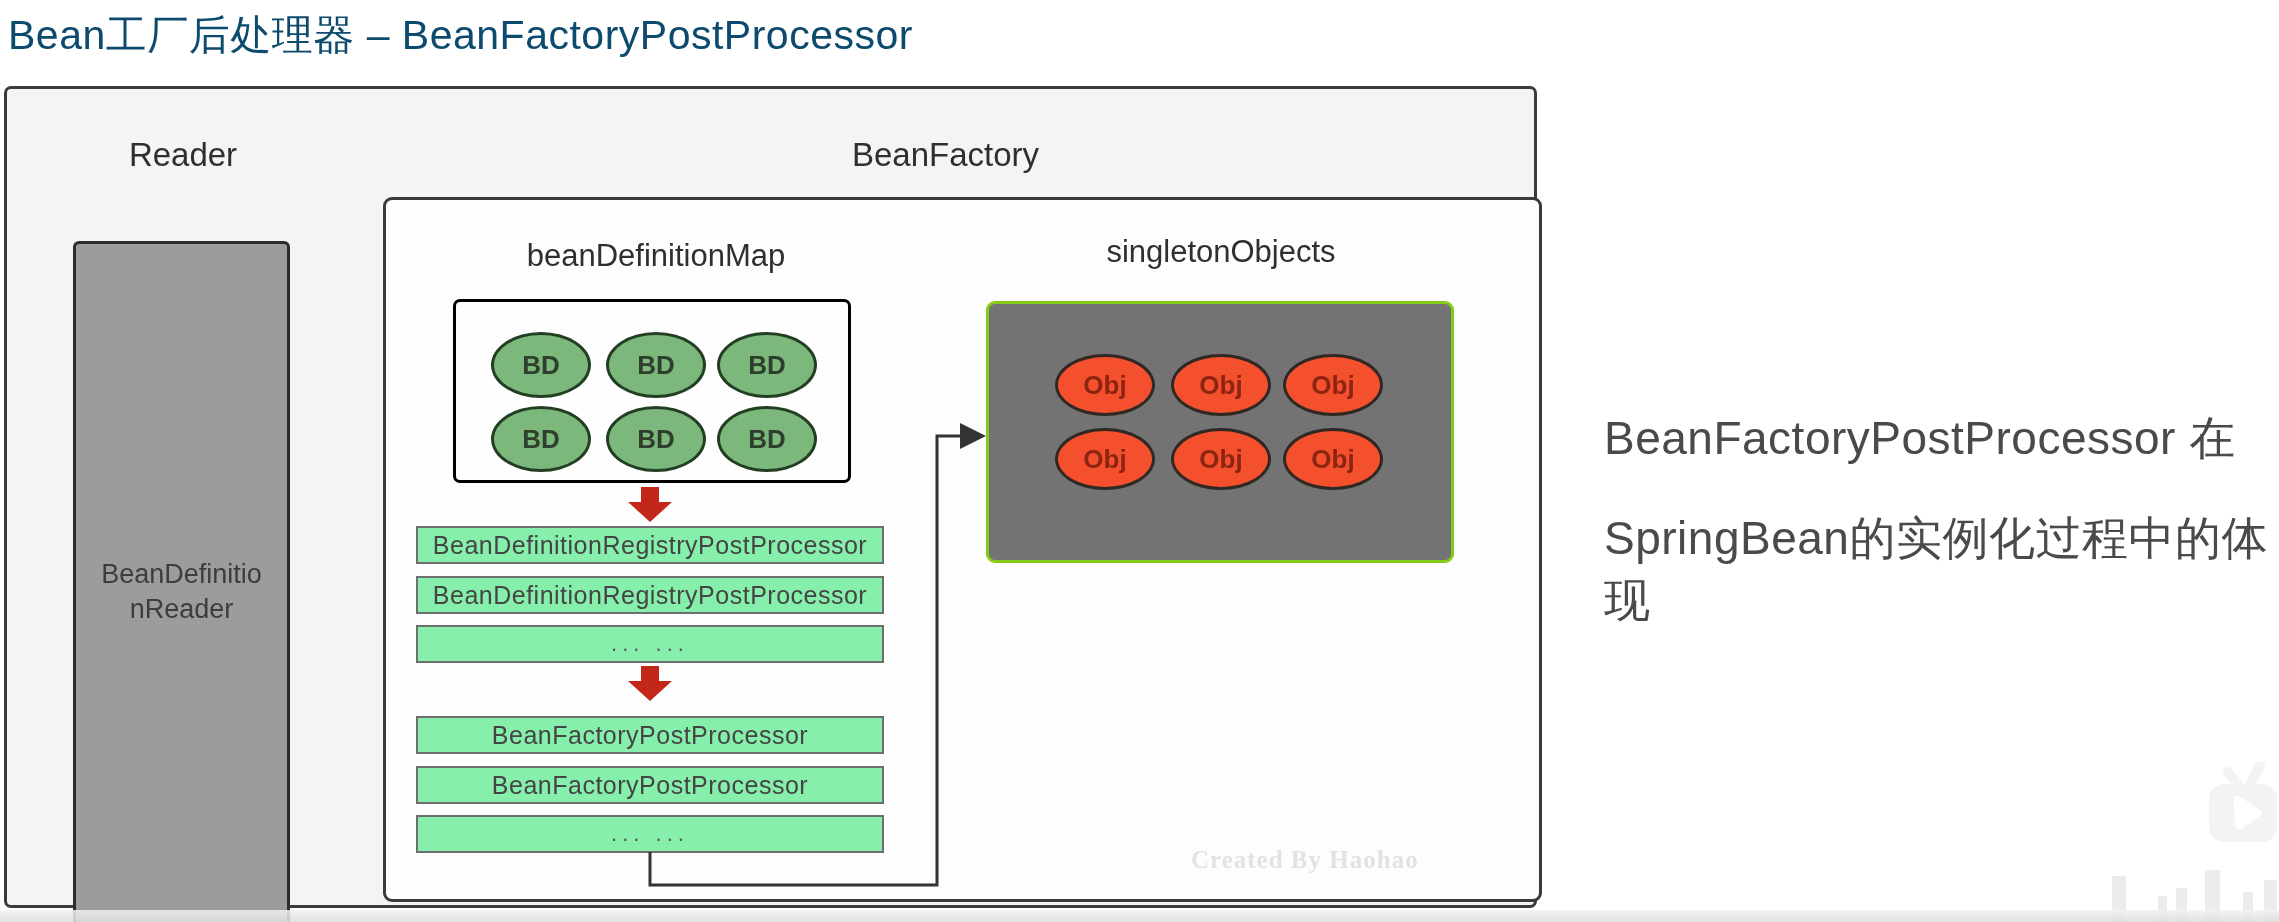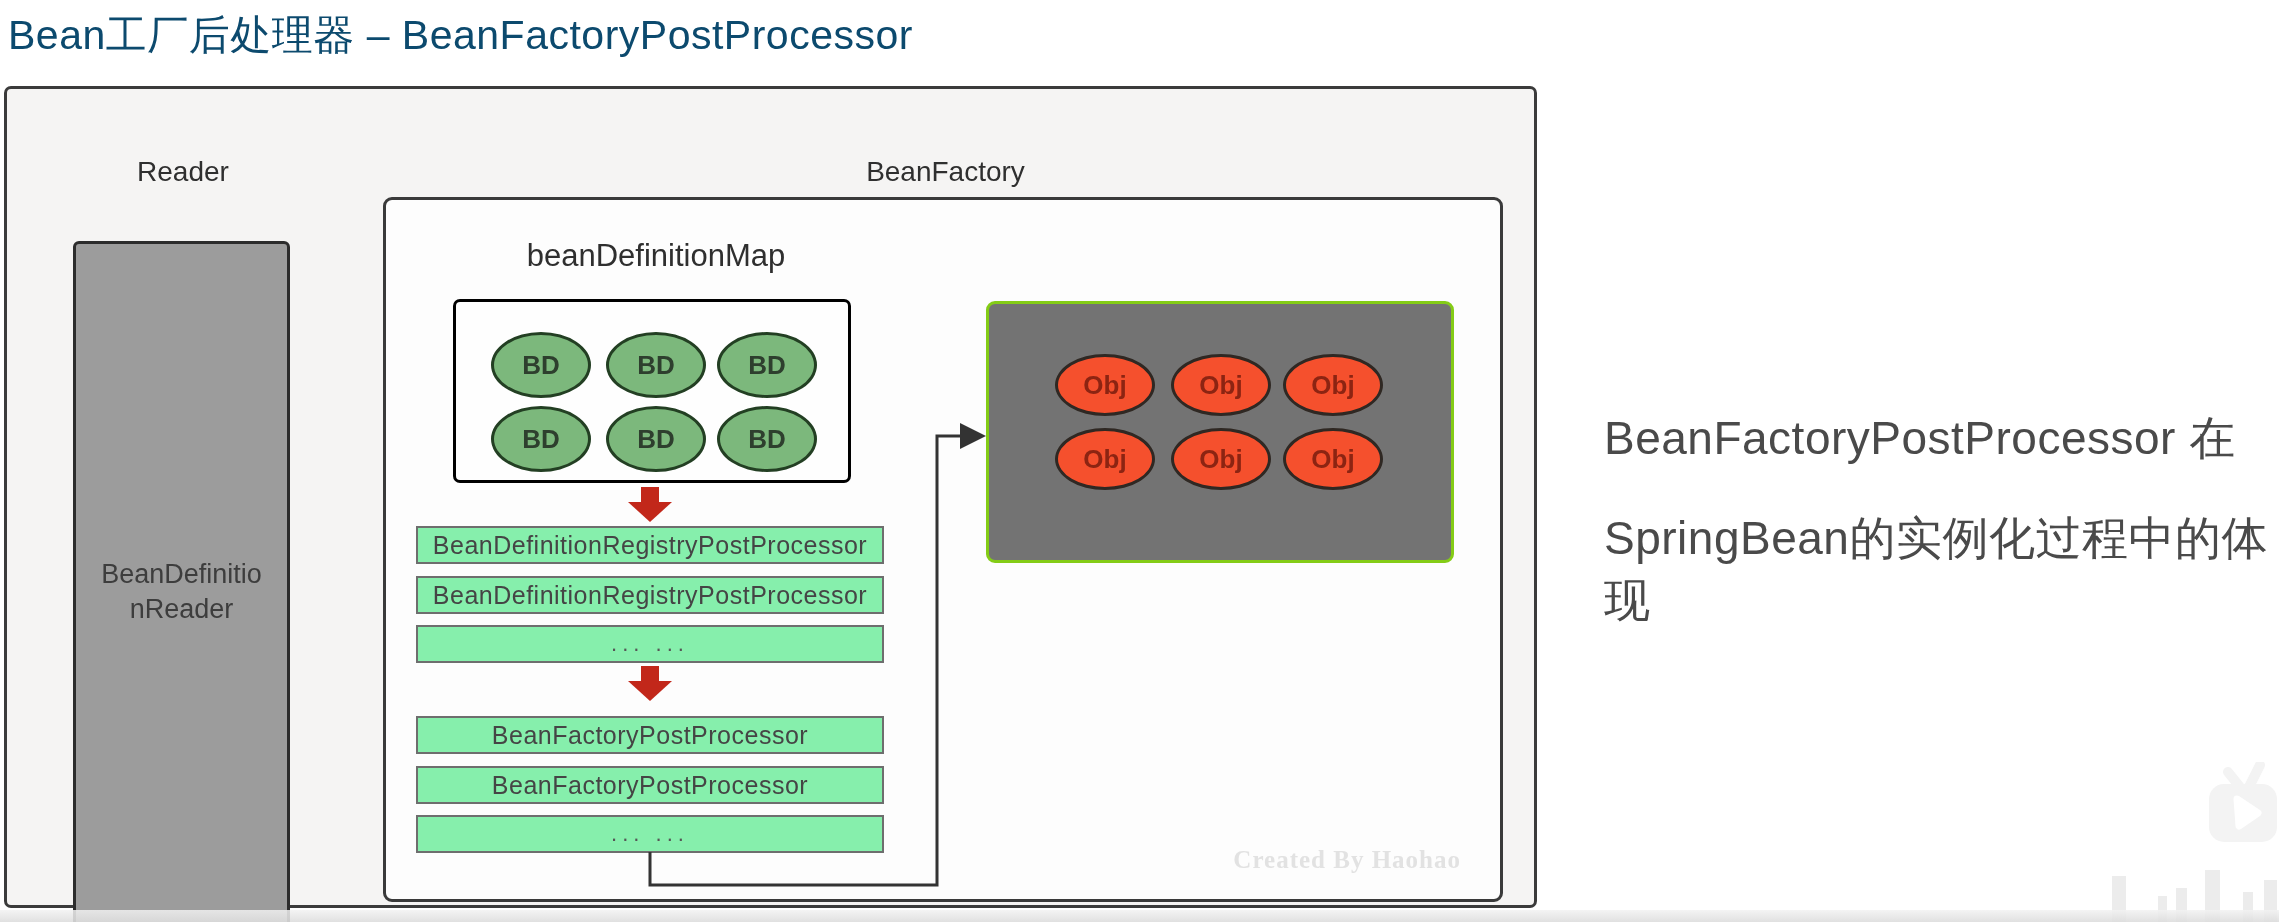--- a/index.html
+++ b/index.html
@@ -12,34 +12,34 @@
   .abs{position:absolute;}
   
   .page-title{
     left:8px;top:8px;font-size:41px;color:#0c4a6e;letter-spacing:0.5px;
   }
   
   .outer-box{
     left:4px;top:86px;width:1527px;height:816px;
     background:#f5f4f3;border:3px solid #3b3b3b;border-radius:7px;
   }
-  .section-label{font-size:28px;color:#2f2f2f;text-align:center;margin-top:20px;}
+  .section-label{font-size:33px;color:#2f2f2f;text-align:center;}
   .reader-label{left:108px;top:136px;width:150px;}
   .beanfactory-label{left:818px;top:136px;width:255px;}
   
   .reader-box{
     left:73px;top:200px;width:211px;height:696px;
     background:#9c9c9c;border:3px solid #2c2c2c;border-radius:6px;
     display:flex;align-items:center;justify-content:center;text-align:center;margin-top:41px;
   }
   .reader-box .txt{font-size:27px;line-height:35px;color:#3d3d3d;}
   
   .inner-box{
     left:383px;top:197px;width:1114px;height:699px;
-    background:#fdfdfd;border:3px solid #3a3a3a;border-radius:9px;
+    background:#fdfdfd;border:3px solid #3a3a3a;border-radius:9px;padding-left:39px;
   }
   .map-label,.singleton-label{font-size:31px;color:#2f2f2f;text-align:center;}
   .map-label{left:60px;top:38px;width:420px;}
   .singleton-label{left:600px;top:34px;width:470px;}
   
   .bd-box{
     left:67px;top:99px;width:392px;height:178px;
     background:#fefefe;border:3px solid #000000;border-radius:7px;
   }
   .oval{
@@ -61,21 +61,21 @@
   
   .proc-box{
     left:30px;width:464px;height:34px;
     background:#86efac;border:2px solid #6e6e6e;
     display:flex;align-items:center;justify-content:center;
     font-size:25px;color:#454545;letter-spacing:0.5px;
   }
   .proc-box.dots{font-size:22px;letter-spacing:5px;color:#555;}
   
   .created-by{
-    left:805px;top:646px;width:270px;text-align:right;
+    left:805px;top:646px;width:270px;text-align:left;
     font-family:"Liberation Serif","DejaVu Serif",serif;
     font-size:25px;font-weight:bold;letter-spacing:1px;color:#e2e2e2;
   }
   
   .annotation-line{left:1604px;font-size:46px;color:#4a4a4a;letter-spacing:0.5px;}
   .annotation-line.l1{top:408px;}
   .annotation-line.l2{top:508px;}
   
   .tv-icon{left:2204px;top:762px;}
   .skyline{bottom:0;height:52px;width:14px;background:#ececec;z-index:1;}
@@ -97,20 +97,21 @@
 <div class="abs reader-box">
   <div class="txt">
     <div>BeanDefinitio</div>
     <div>nReader</div>
   </div>
 </div>
 
 <div class="abs inner-box">
 
   <div class="abs map-label">beanDefinitionMap</div>
+  <div class="abs singleton-label">singletonObjects</div>
 
   <div class="abs bd-box">
     <span class="oval bd" style="left:35px;top:30px">BD</span>
     <span class="oval bd" style="left:150px;top:30px">BD</span>
     <span class="oval bd" style="left:261px;top:30px">BD</span>
     <span class="oval bd" style="left:35px;top:104px">BD</span>
     <span class="oval bd" style="left:150px;top:104px">BD</span>
     <span class="oval bd" style="left:261px;top:104px">BD</span>
   </div>
 

